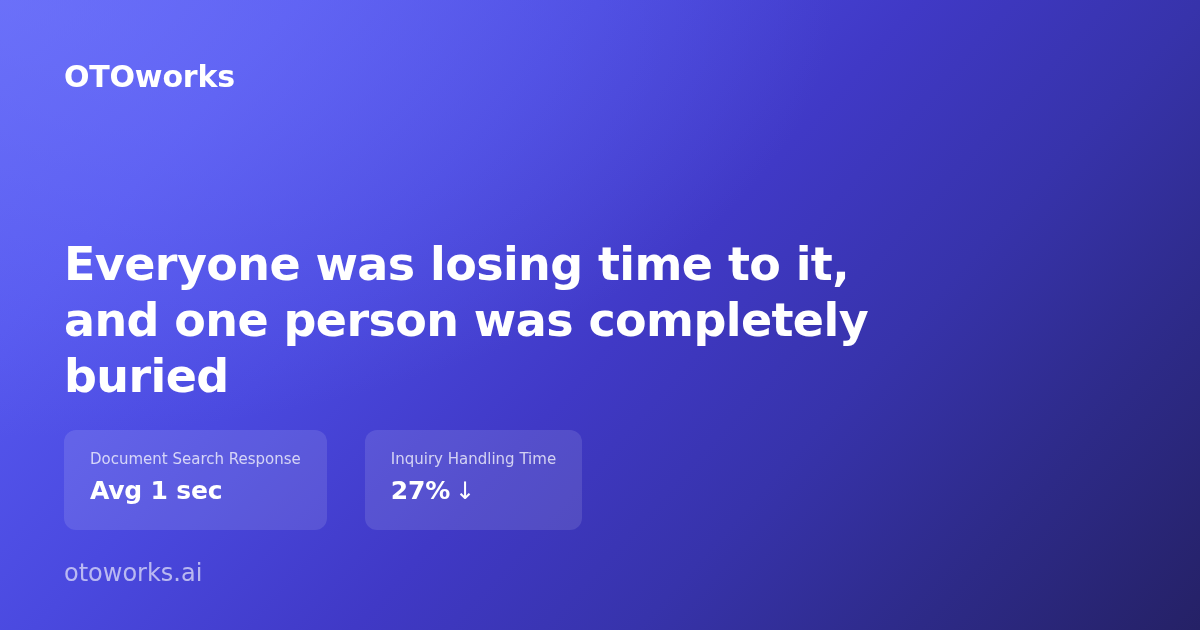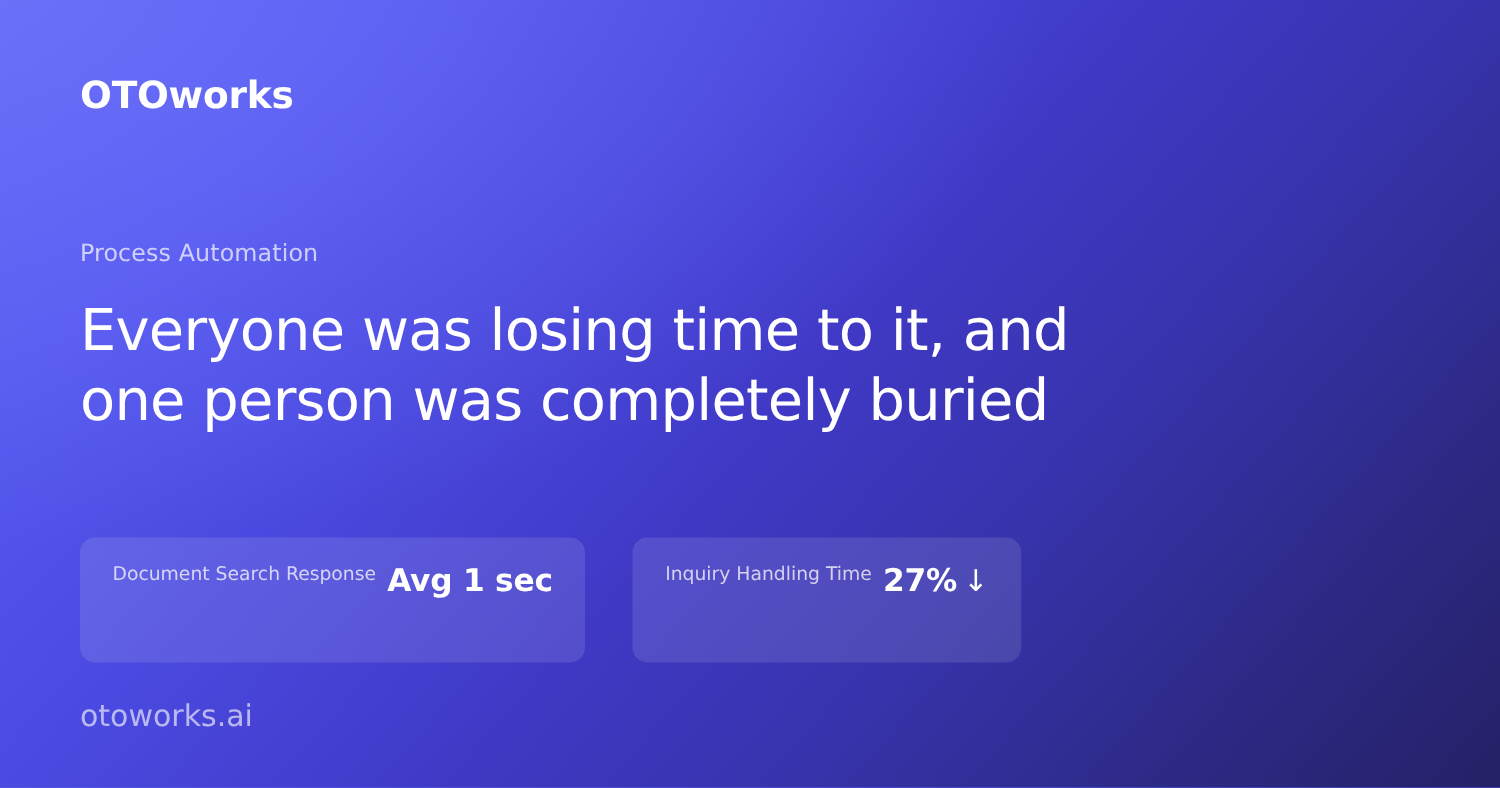--- a/index.html
+++ b/index.html
@@ -70,21 +70,21 @@
   }
 
   
   .headline {
     position: absolute;
     left: 64px;
     top: 236px;
     width: 840px;
     margin: 0;
     font-size: 46px;
-    font-weight: 400;
+    font-weight: 700;
     line-height: 56px;
     letter-spacing: -0.6px;
     color: #ffffff;
   }
 
   
   .stats {
     position: absolute;
     left: 64px;
     top: 430px;
@@ -94,21 +94,21 @@
     gap: 38px;
   }
 
   .stat-card {
     box-sizing: border-box;
     min-height: 100px;
     padding: 21px 26px 22px 26px;
     border-radius: 12px;
     background: rgba(255,255,255,0.115);
     display: flex;
-    flex-direction: row;
+    flex-direction: column;
     justify-content: flex-start;
     gap: 9px;
   }
 
   .stat-label {
     font-size: 15px;
     font-weight: 400;
     color: rgba(255,255,255,0.74);
     line-height: 1.15;
     white-space: nowrap;
@@ -146,21 +146,20 @@
   }
 </style>
 </head>
 <body>
 
 <div class="card-canvas">
   <div class="content">
 
     <div class="brand">OTOworks</div>
 
-    <div class="eyebrow">Process Automation</div>
 
     <h1 class="headline">Everyone was losing time to it, and one person was completely buried</h1>
 
     <div class="stats">
 
       <div class="stat-card">
         <div class="stat-label">Document Search Response</div>
         <div class="stat-value">
           <span>Avg 1 sec</span>
         </div>

